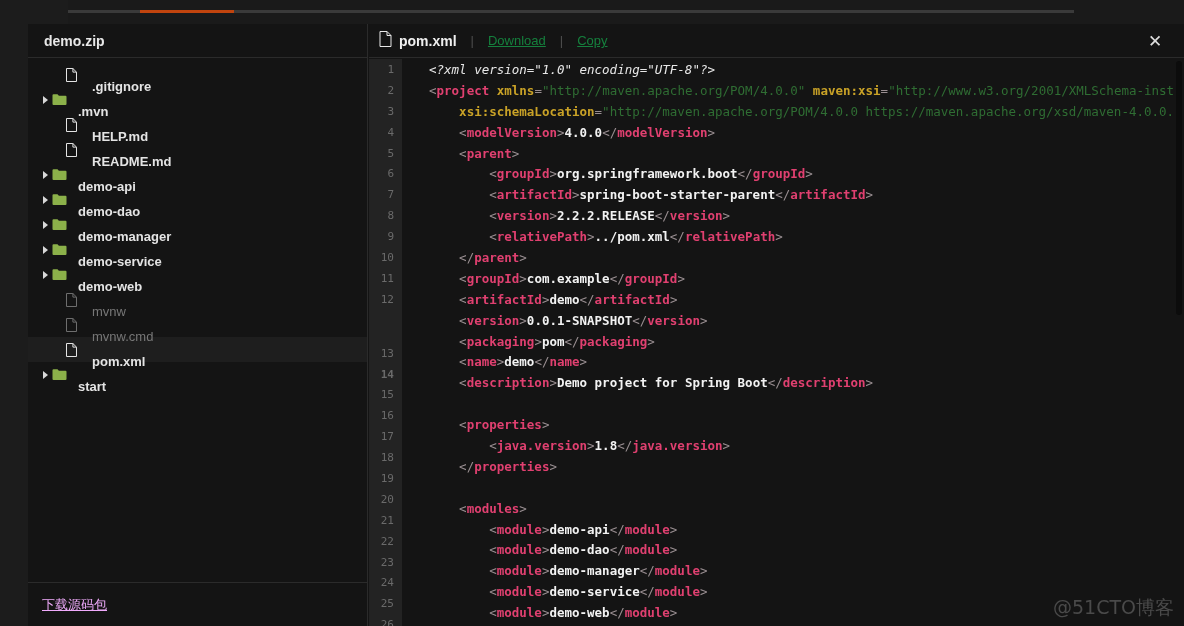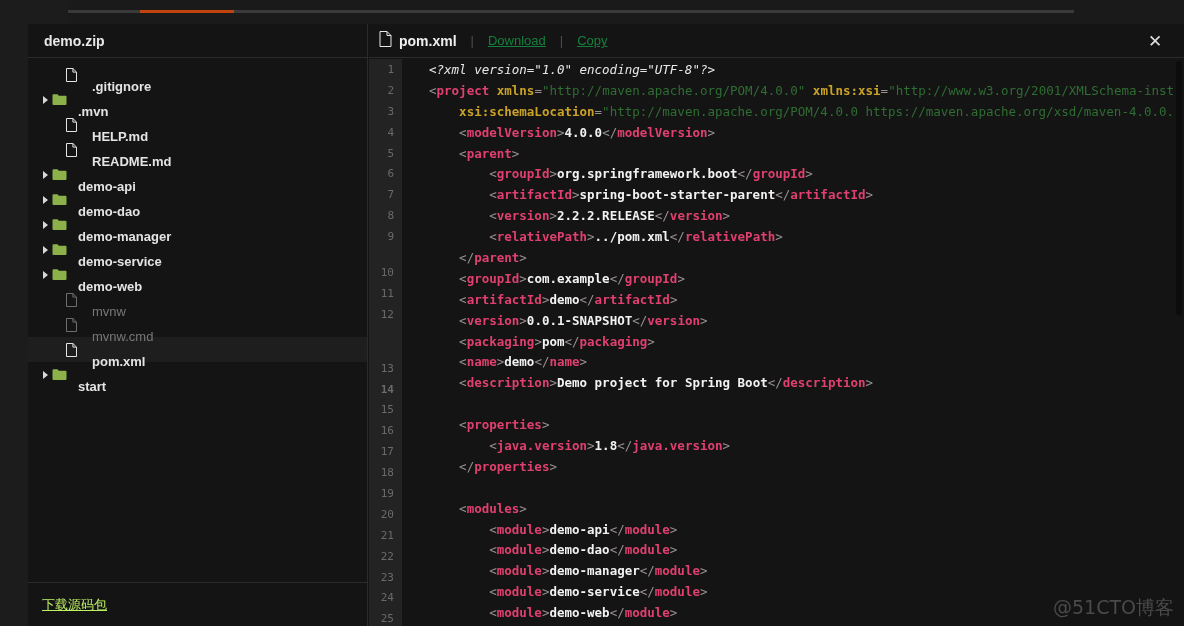--- a/index.html
+++ b/index.html
@@ -73,21 +73,21 @@
   }
   .ico { width: 26px; flex: 0 0 26px; display: flex; align-items: center; }
   .lbl { white-space: nowrap; margin-top: 24px; }
 
   #sidebar-footer {
     position: absolute; left: 0; bottom: 0; width: 340px; height: 44px;
     border-top: 1px solid #2b2b2b;
     display: flex; align-items: center; padding-left: 14px;
   }
   #src-link {
-    color: #bef264; font-size: 13px; text-decoration: underline;
+    color: #f0abfc; font-size: 13px; text-decoration: underline;
     cursor: pointer;
   }
 
   
   #pane {
     position: absolute; left: 341px; top: 0; width: 815px; height: 602px;
     background: #141414;
   }
   #pane-header {
     height: 34px; display: flex; align-items: center;
@@ -372,21 +372,21 @@
           </div>
           <div class="cline" style="position: relative;">
             <span class="lnum">7</span>
           </div>
           <div class="cline" style="position: relative;">
             <span class="lnum">8</span>
           </div>
           <div class="cline" style="position: relative;">
             <span class="lnum">9</span>
           </div>
-          <div class="cline" style="position: relative; margin-top: 15px;">
+          <div class="cline" style="position: relative;">
             <span class="lnum">10</span>
           </div>
           <div class="cline" style="position: relative;">
             <span class="lnum">11</span>
           </div>
           <div class="cline" style="position: relative;">
             <span class="lnum">12</span>
           </div>
           <div class="cline" style="position: relative; margin-top: 33px;">
             <span class="lnum">13</span>
@@ -432,21 +432,21 @@
           </div>
           <div class="cline" style="position: relative;">
             <span class="lnum">27</span>
           </div>
         </div>
       <div id="code-area">
           <div class="cline">
             <span class="ctext"><span class="cm">&lt;?xml version="1.0" encoding="UTF-8"?&gt;</span></span>
           </div>
           <div class="cline">
-            <span class="ctext"><span class="br">&lt;</span><span class="tg">project</span><span class="br"> </span><span class="at">xmlns</span><span class="br">=</span><span class="st">"http://maven.apache.org/POM/4.0.0"</span><span class="br"> </span><span class="at">xmlns:xsi</span><span class="br">=</span><span class="st">"http://www.w3.org/2001/XMLSchema-instance"</span></span>
+            <span class="ctext"><span class="br">&lt;</span><span class="tg">project</span><span class="br"> </span><span class="at">xmlns</span><span class="br">=</span><span class="st">"http://maven.apache.org/POM/4.0.0"</span><span class="br"> </span><span class="at">maven:xsi</span><span class="br">=</span><span class="st">"http://www.w3.org/2001/XMLSchema-instance"</span></span>
           </div>
           <div class="cline">
             <span class="ctext"><span class="br">    </span><span class="at">xsi:schemaLocation</span><span class="br">=</span><span class="st">"http://maven.apache.org/POM/4.0.0 https://maven.apache.org/xsd/maven-4.0.0.xsd"</span></span>
           </div>
           <div class="cline">
             <span class="ctext"><span class="br">    &lt;</span><span class="tg">modelVersion</span><span class="br">&gt;</span><span class="tx">4.0.0</span><span class="br">&lt;/</span><span class="tg">modelVersion</span><span class="br">&gt;</span></span>
           </div>
           <div class="cline">
             <span class="ctext"><span class="br">    &lt;</span><span class="tg">parent</span><span class="br">&gt;</span></span>
           </div>

